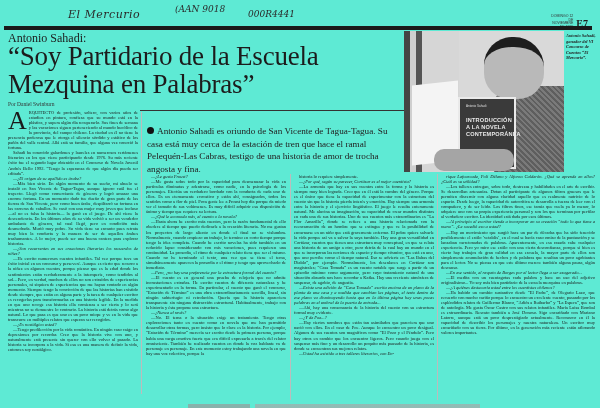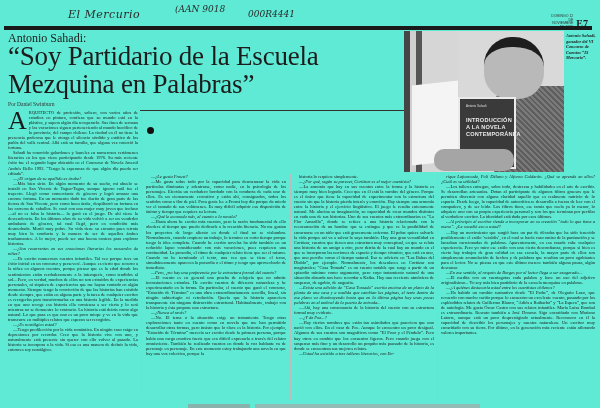--- a/index.html
+++ b/index.html
@@ -94,21 +94,21 @@
     <div class="book">
       <span class="book-author">Antonio Sahadi</span>
       <span class="book-title">INTRODUCCIÓN A LA NOVELA CONTEMPORÁNEA</span>
     </div>
     <div class="hands"></div>
   </div>
   <div class="caption">Antonio Sahadi, ganador del VI Concurso de Cuentos “El Mercurio”.</div>
 
   <div class="intro-rule"></div>
   <div class="intro">
-    <span class="bullet"></span>
+    <span class="bullet"></span><span>Antonio Sahadi es oriundo de San Vicente de Tagua-Tagua. Su casa está muy cerca de la estación de tren que hace el ramal Pelequén-Las Cabras, testigo de una historia de amor de trocha angosta y fina.</span>
   </div>
 
   <div class="col-divider div1"></div>
   <div class="col-divider div2"></div>
   <div class="col-divider div3"></div>
 
   <div class="col col1">
     <span class="dropcap">A</span>
     <div class="paras">
         <p style="text-indent: 0px;">RQUITECTO de profesión, soltero, con varios años de estudios en pintura, confiesa que su mundo está en la plástica, y supera algún día recuperarlo. Sus fines de semana y las vacaciones siguen perteneciendo al mundo bucólico de la provincia, del campo chileno. La ciudad en él no tiene la presencia poderosa que le otorga el silencio sórdido y estático de los pañós del valle central. Allá está su familia, que alguna vez conoció la fortuna.</p>

